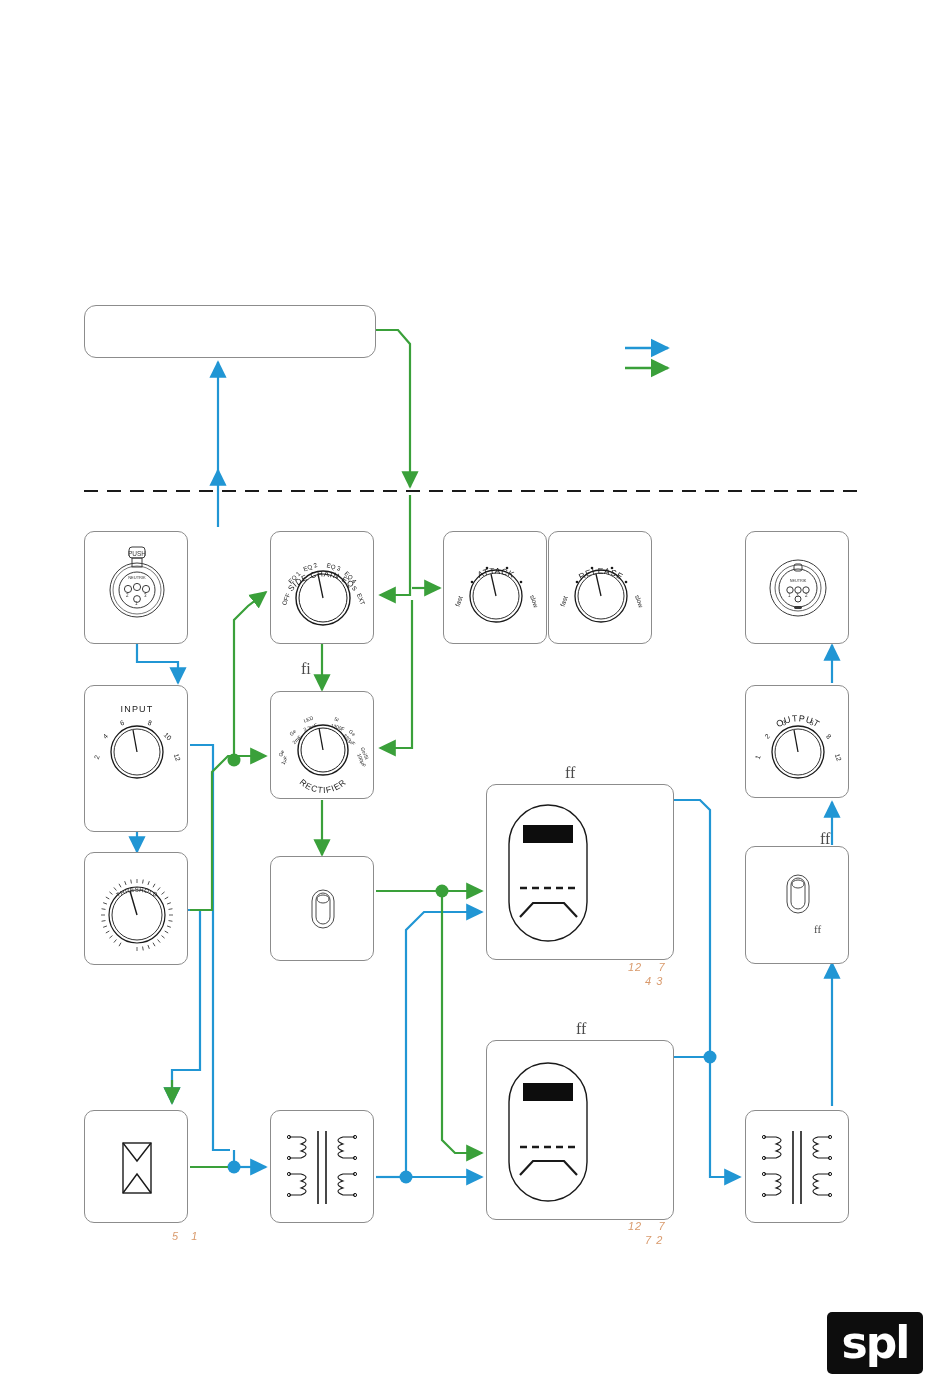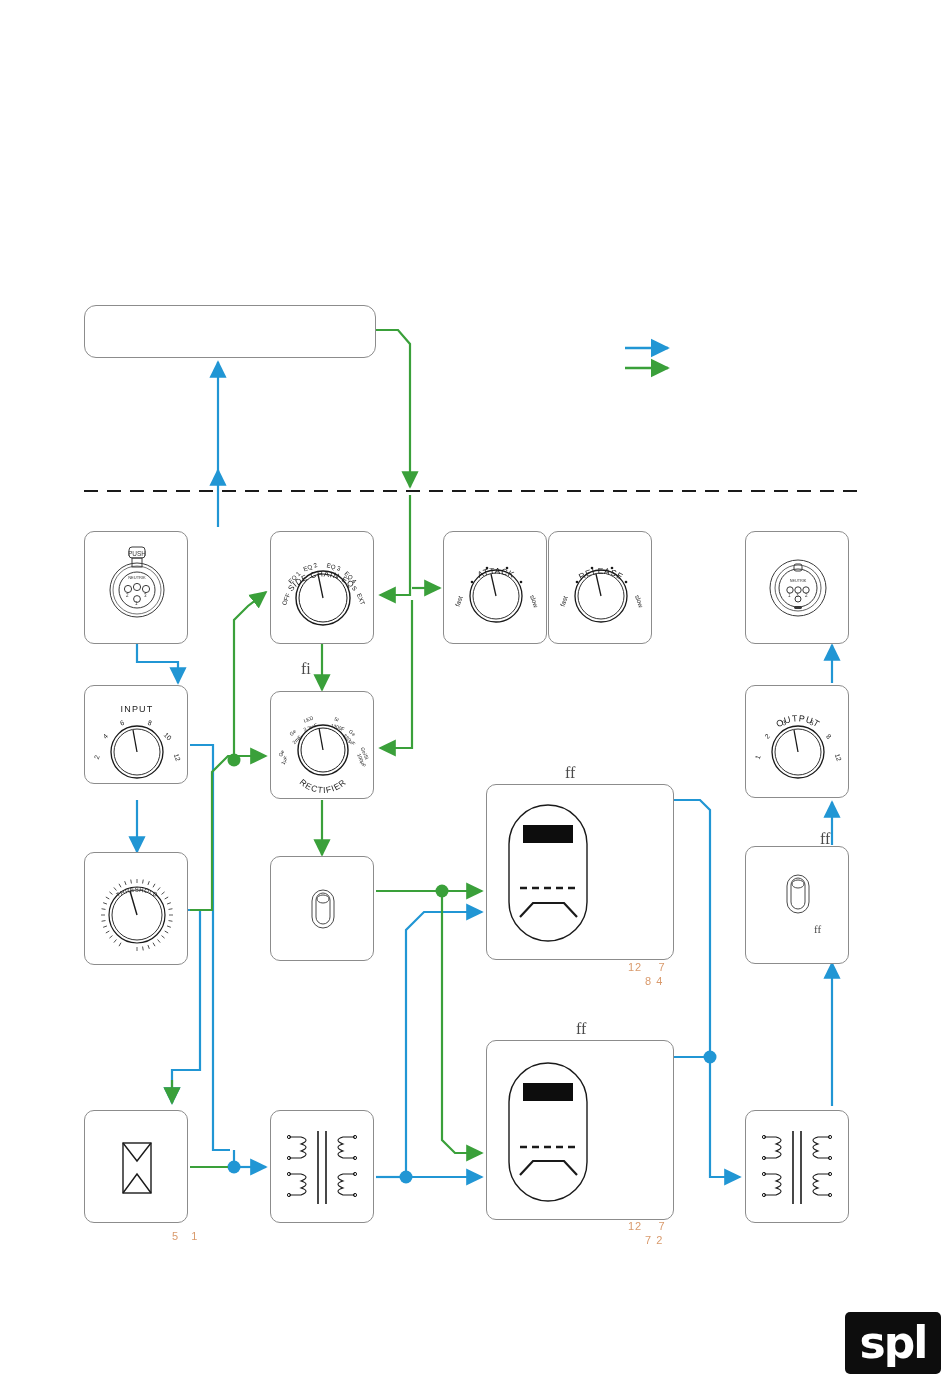--- a/index.html
+++ b/index.html
@@ -4,21 +4,21 @@
 <style>
   html,body{margin:0;padding:0;background:#ffffff;}
   body{
     width:950px;height:1387px;position:relative;overflow:hidden;
     font-family:"Liberation Sans", sans-serif;
   }
   #canvas{position:absolute;left:0;top:0;width:950px;height:1387px;}
   .svg-layer{position:absolute;left:0;top:0;width:950px;height:1387px;}
   .unit{position:absolute;box-sizing:border-box;border:1px solid #8c8c8c;border-radius:10px;background:#fff;}
   .lbl-art{position:absolute;color:#4a4a4a;font-size:16px;font-family:"Liberation Serif", serif;}
-  .pinnum{position:absolute;color:#d99a6c;font-size:11px;font-family:"Liberation Sans", sans-serif;letter-spacing:1px;white-space:pre;}
+  .pinnum{position:absolute;color:#d99a6c;font-size:11px;font-family:"Liberation Sans", sans-serif;letter-spacing:1px;white-space:pre;font-style:italic;}
   .logo{position:absolute;background:#0d0d0d;border-radius:5px;display:flex;align-items:center;justify-content:center;}
   .logo span{color:#fff;font-size:44px;font-weight:700;letter-spacing:-2px;font-family:"DejaVu Sans", sans-serif;line-height:1;}
 </style>
 </head>
 <body>
 
 <div id="canvas">
 
   <svg class="svg-layer" viewBox="0 0 950 1387">
     <defs>
@@ -191,21 +191,21 @@
       <circle cx="52" cy="58" r="3.2" fill="none" stroke="#3a3a3a" stroke-width="1"></circle>
       <circle cx="60" cy="58" r="3.2" fill="none" stroke="#3a3a3a" stroke-width="1"></circle>
       <circle cx="52" cy="67" r="3.0" fill="none" stroke="#3a3a3a" stroke-width="1"></circle>
       <text x="42" y="65" font-size="4.6" fill="#3a3a3a" font-family="Liberation Sans, sans-serif">1</text>
       <text x="50" y="65" font-size="4.6" fill="#3a3a3a" font-family="Liberation Sans, sans-serif">3</text>
       <text x="59" y="65" font-size="4.6" fill="#3a3a3a" font-family="Liberation Sans, sans-serif">2</text>
       <rect x="48" y="74" width="8" height="3" rx="1.4" fill="#3a3a3a"></rect>
     </svg>
   </div>
 
-  <div class="unit" style="left:84px;top:685px;width:104px;height:99px;text-align:right;">
+  <div class="unit" style="left:84px;top:685px;width:104px;height:147px;text-align:right;">
     <svg viewBox="0 0 104 113" style="width:104px;height:113px;">
       <text x="52" y="26" font-size="9" text-anchor="middle" fill="#1a1a1a" letter-spacing="1.2" font-family="Liberation Sans, sans-serif">INPUT</text>
       <circle cx="52" cy="66" r="26" fill="none" stroke="#1a1a1a" stroke-width="1.3"></circle>
       <circle cx="52" cy="66" r="23" fill="none" stroke="#1a1a1a" stroke-width="0.9"></circle>
       <line x1="52" y1="66" x2="48" y2="44" stroke="#1a1a1a" stroke-width="1.3"></line>
       <g font-size="6.8" fill="#1a1a1a" font-family="Liberation Sans, sans-serif">
         <text x="14" y="72" transform="rotate(-72 14 72)" text-anchor="middle">2</text>
         <text x="22" y="52" transform="rotate(-46 22 52)" text-anchor="middle">4</text>
         <text x="38" y="39" transform="rotate(-22 38 39)" text-anchor="middle">6</text>
         <text x="64" y="39" transform="rotate(18 64 39)" text-anchor="middle">8</text>
@@ -448,31 +448,31 @@
   <div class="lbl-art" style="left:565px;top:764px;">ff</div>
   <div class="unit" style="left:486px;top:784px;width:188px;height:176px;">
     <svg viewBox="0 0 188 176" style="width:188px;height:176px;">
       <rect x="22" y="20" width="78" height="136" rx="39" fill="none" stroke="#1a1a1a" stroke-width="1.4"></rect>
       <rect x="36" y="40" width="50" height="18" fill="#0d0d0d"></rect>
       <line x1="33" y1="103" x2="90" y2="103" stroke="#1a1a1a" stroke-width="2.6" stroke-dasharray="7 5"></line>
       <path d="M33,132 L46,118 L77,118 L90,132" fill="none" stroke="#1a1a1a" stroke-width="2.2"></path>
     </svg>
   </div>
   <div class="pinnum" style="left:628px;top:961px;">12    7</div>
-  <div class="pinnum" style="left:645px;top:975px;">8 4</div>
+  <div class="pinnum" style="left:645px;top:975px;">4 3</div>
 
   <div class="lbl-art" style="left:576px;top:1020px;">ff</div>
   <div class="unit" style="left:486px;top:1040px;width:188px;height:180px;">
     <svg viewBox="0 0 188 180" style="width:188px;height:180px;">
       <rect x="22" y="22" width="78" height="138" rx="39" fill="none" stroke="#1a1a1a" stroke-width="1.4"></rect>
       <rect x="36" y="42" width="50" height="18" fill="#0d0d0d"></rect>
       <line x1="33" y1="106" x2="90" y2="106" stroke="#1a1a1a" stroke-width="2.6" stroke-dasharray="7 5"></line>
       <path d="M33,134 L46,120 L77,120 L90,134" fill="none" stroke="#1a1a1a" stroke-width="2.2"></path>
     </svg>
   </div>
   <div class="pinnum" style="left:628px;top:1220px;">12    7</div>
   <div class="pinnum" style="left:645px;top:1234px;">7 2</div>
 
-  <div class="logo" style="left:845px;top:1312px;width:96px;height:62px;">
+  <div class="logo" style="left:827px;top:1312px;width:96px;height:62px;">
     <span>spl</span>
   </div>
 
 </div>
 
 </body></html>

